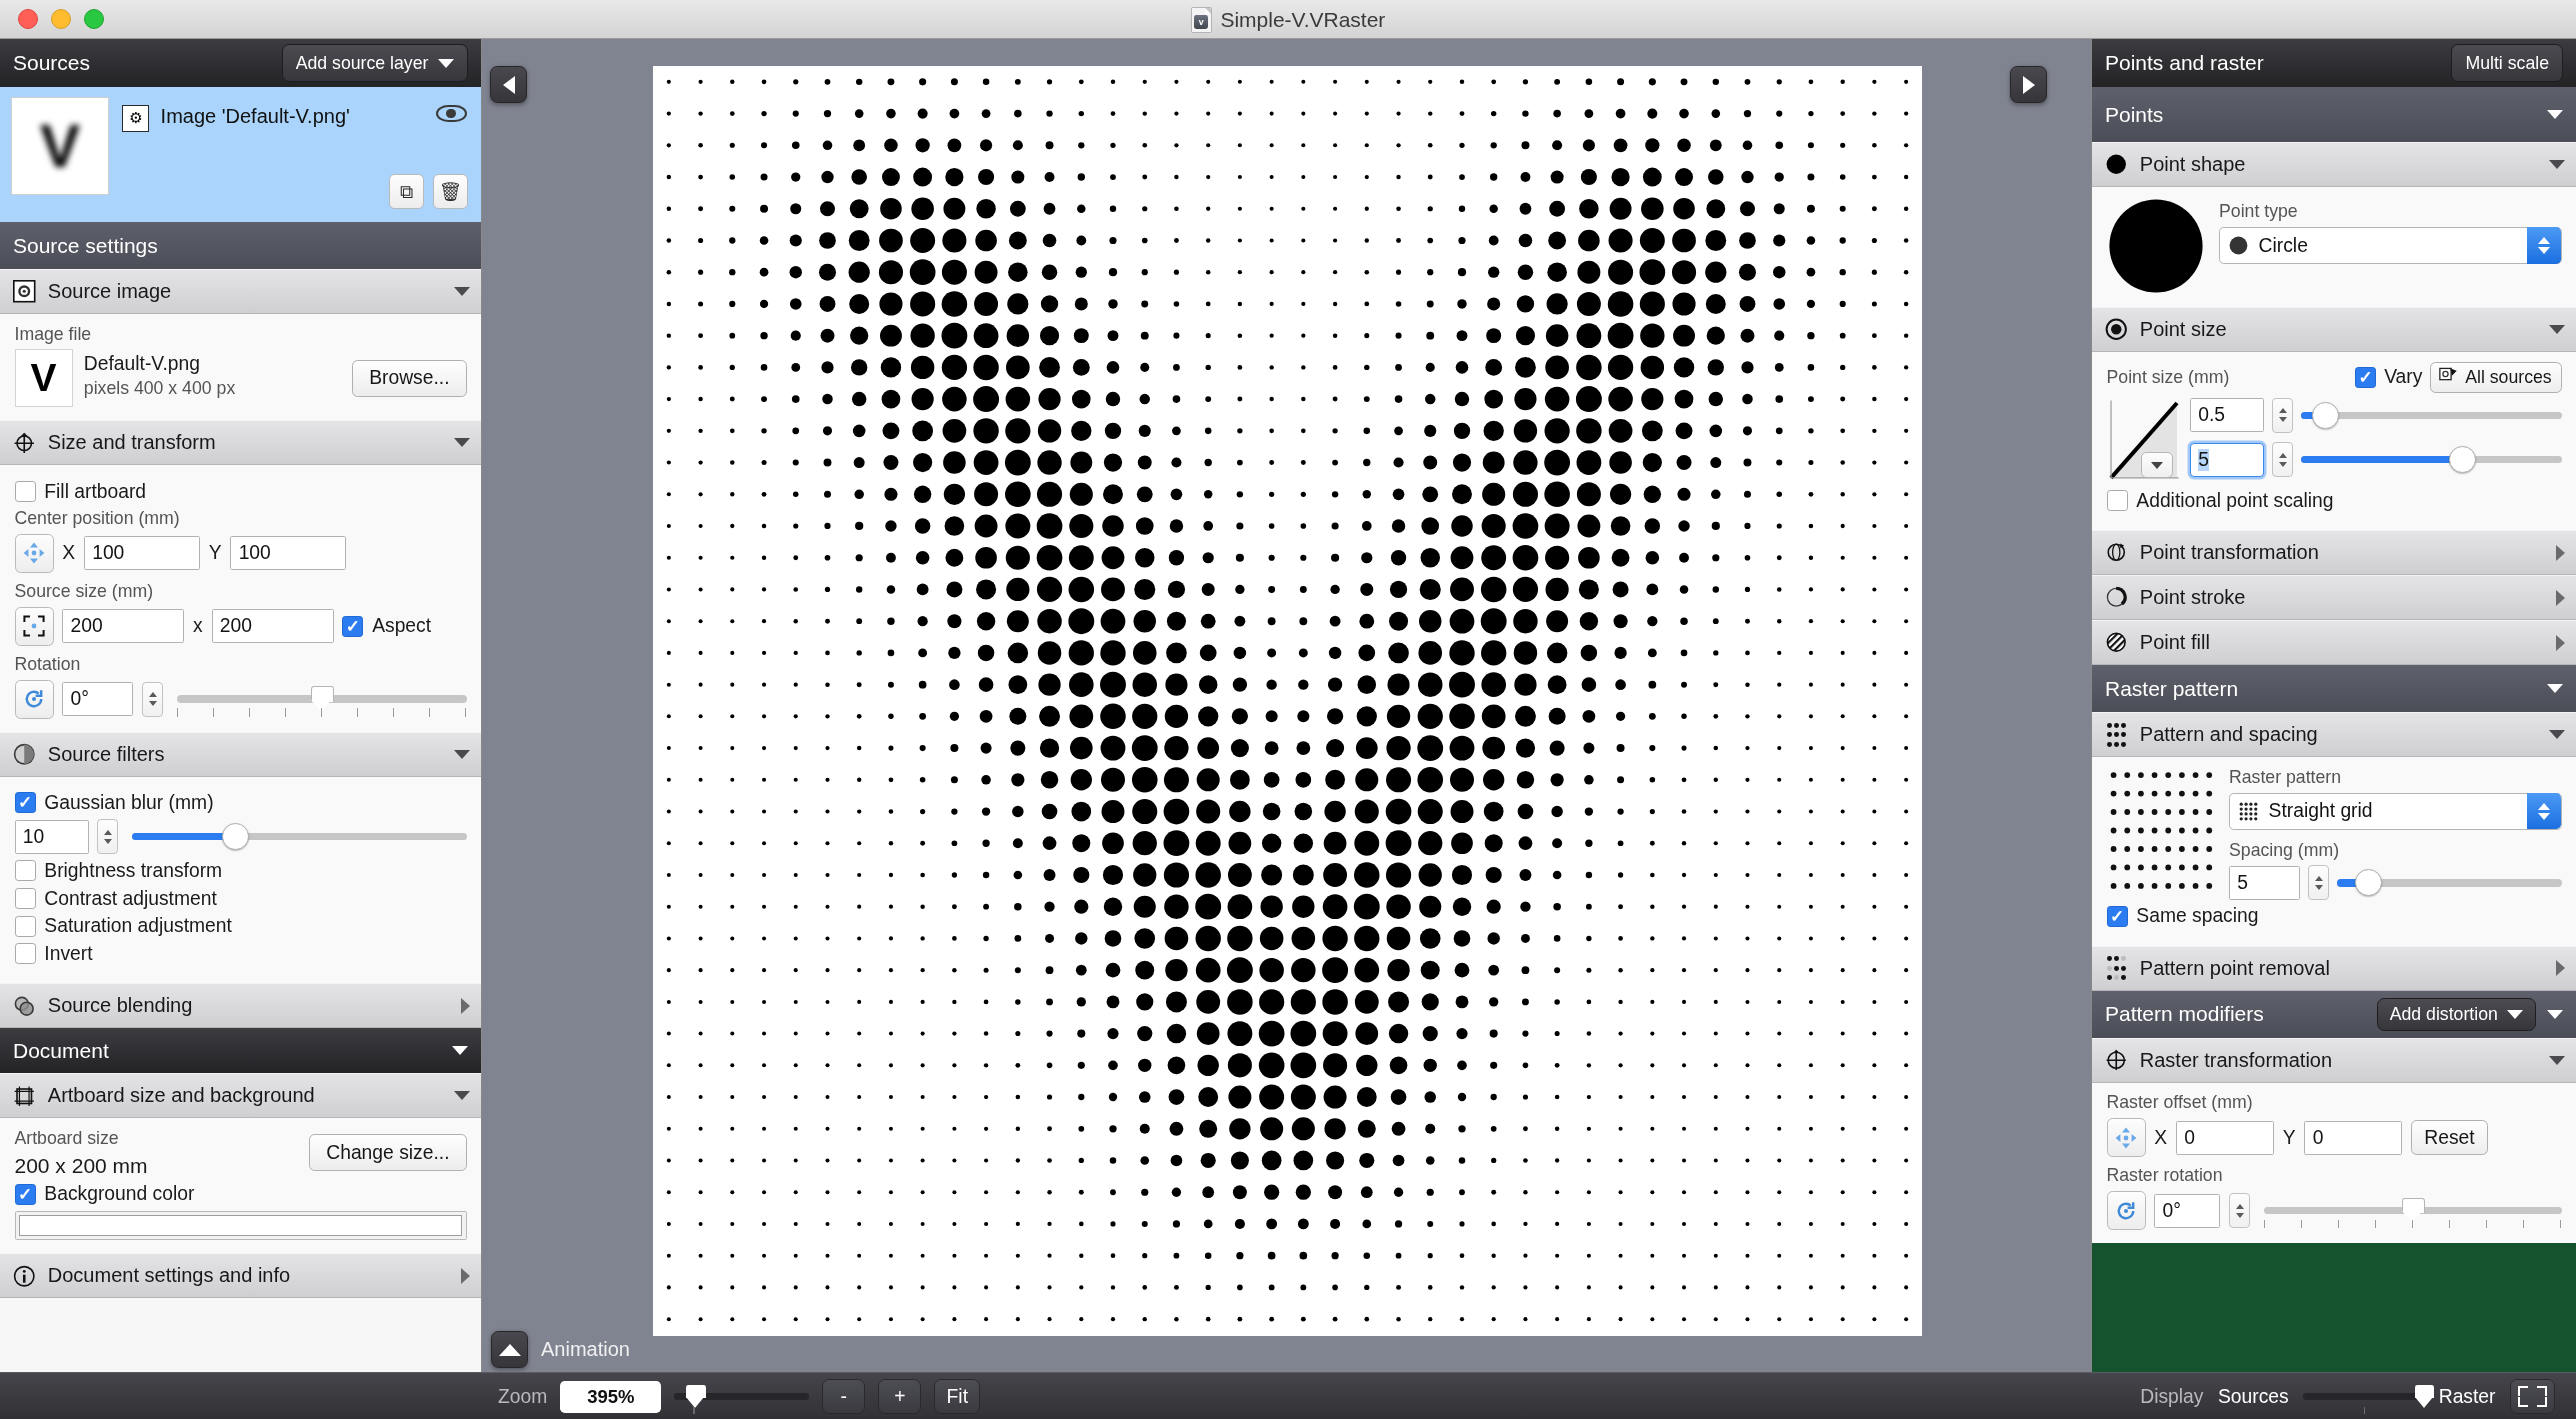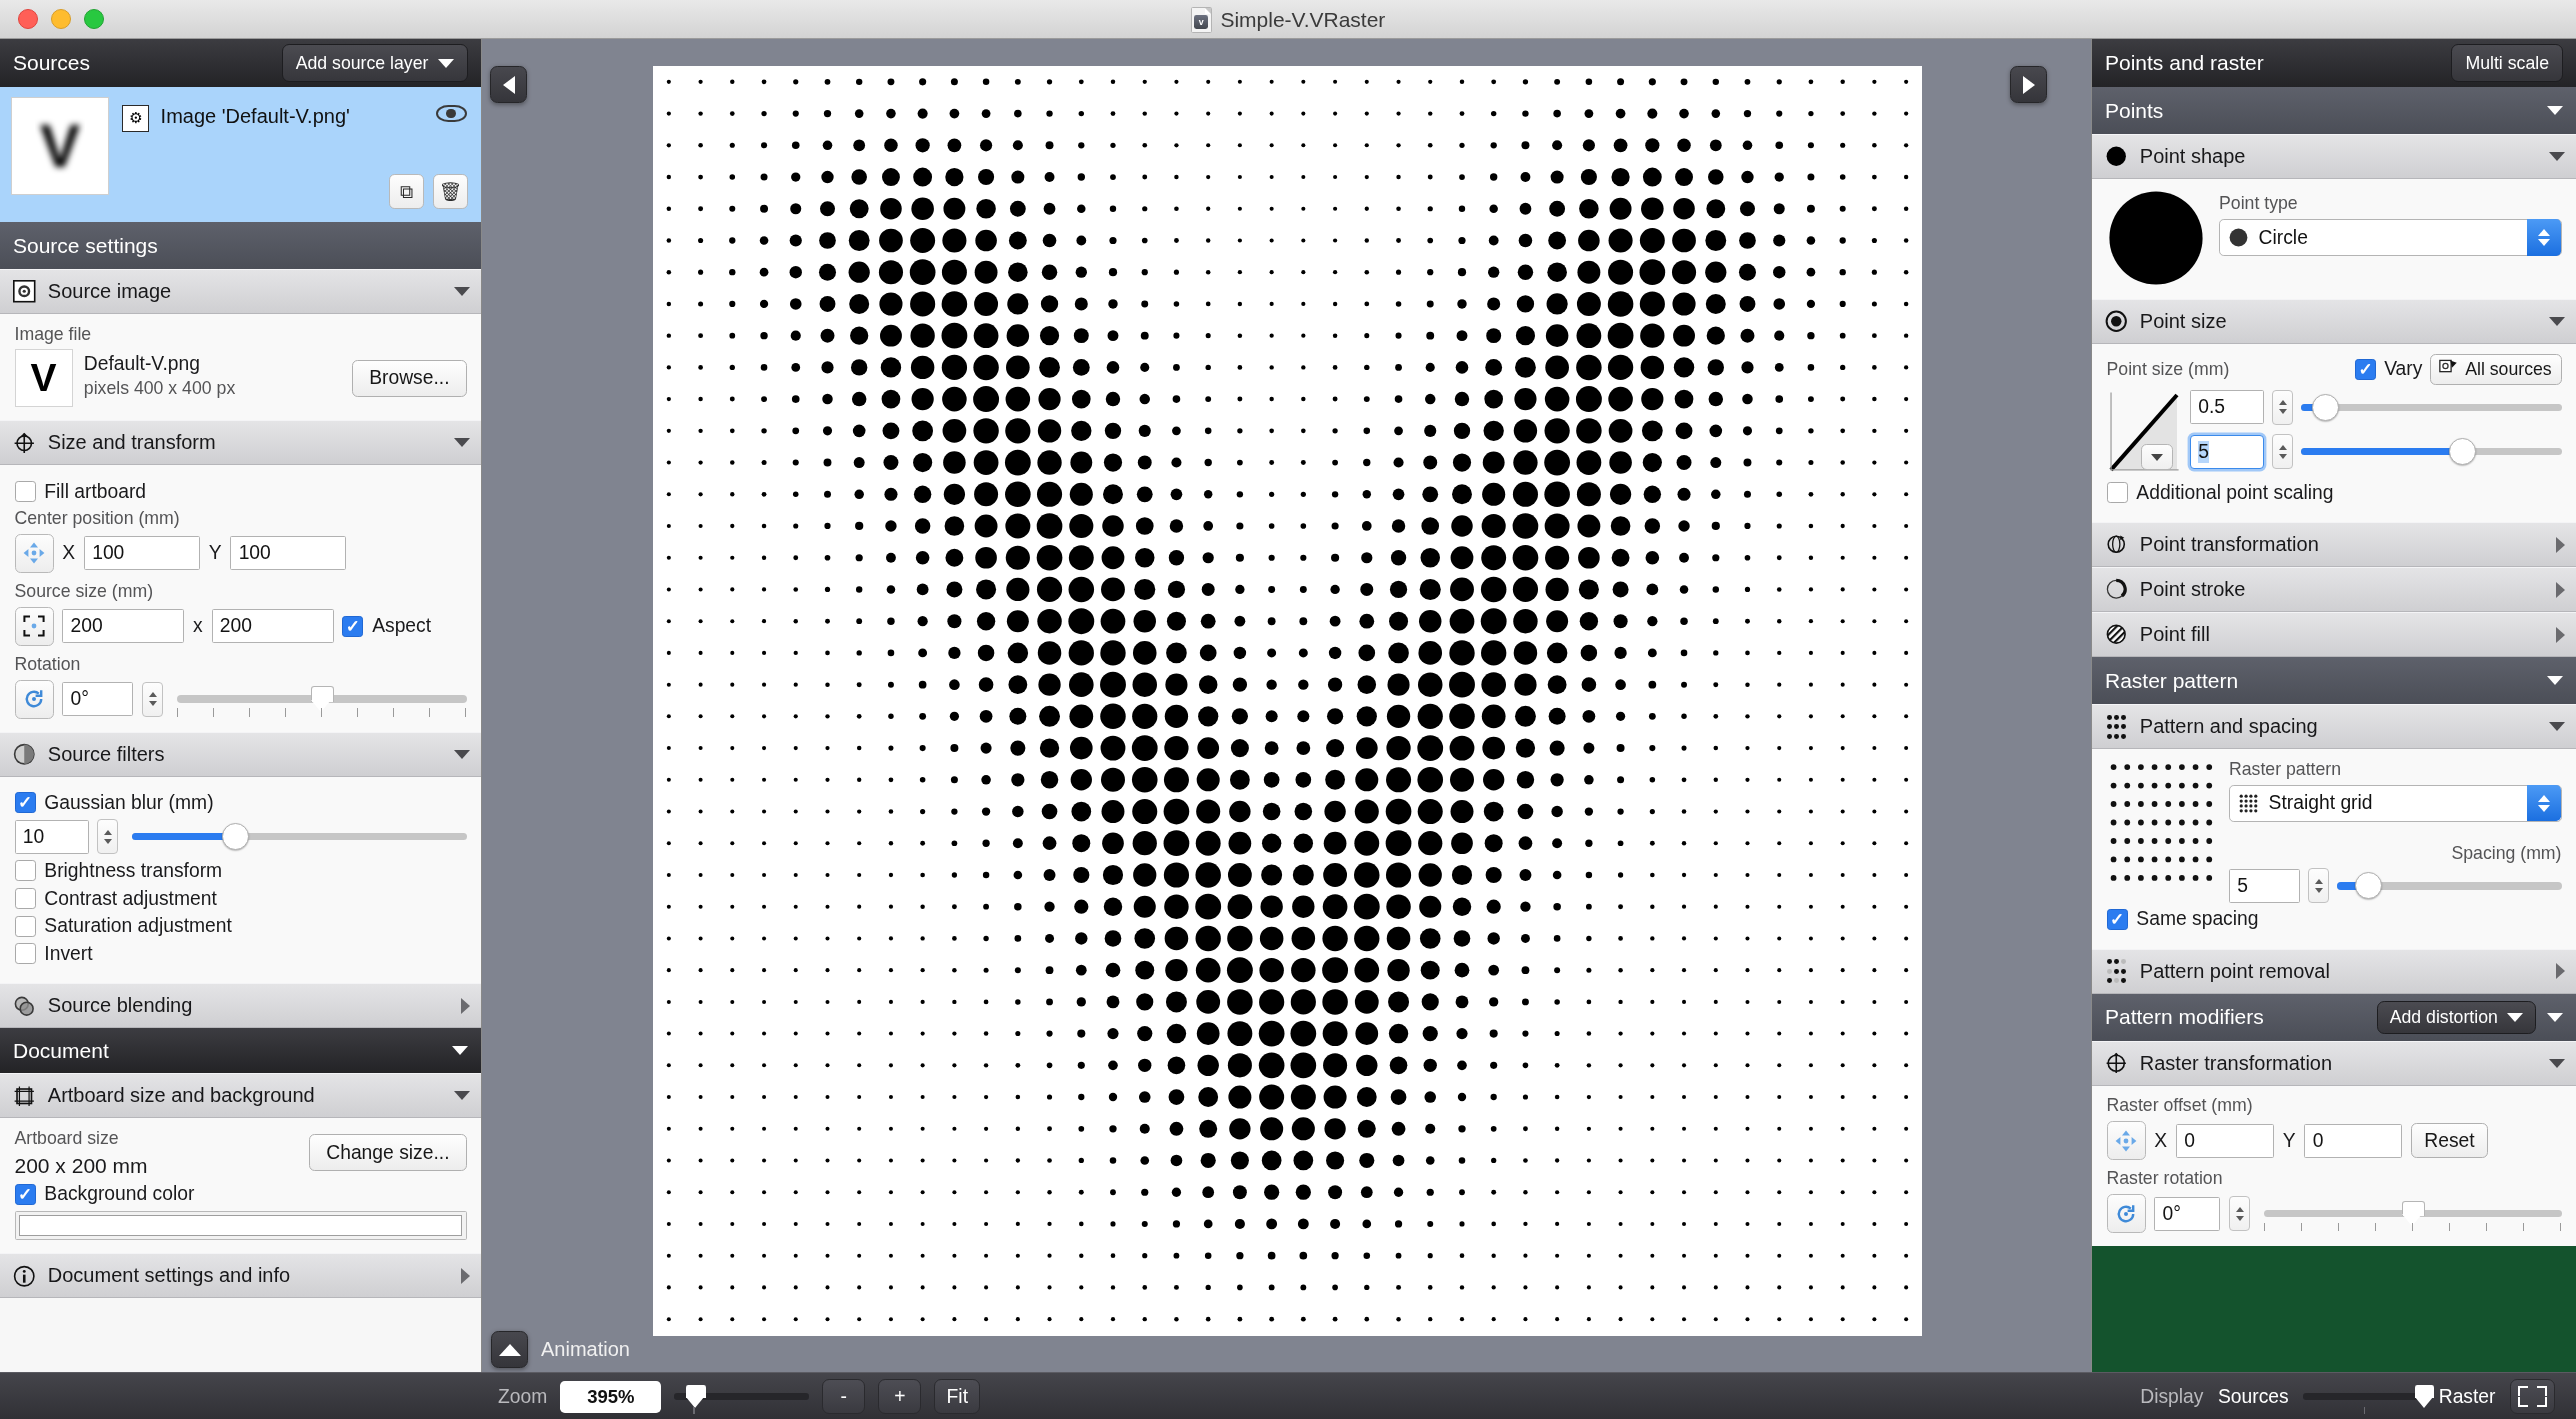--- a/index.html
+++ b/index.html
@@ -2128,21 +2128,21 @@
     <div class="anim-label">Animation</div>
   </div>
 
   <div class="panel-right">
 
     <div class="hdr-dark">
       <div class="lbl">Points and raster</div>
       <div class="btn-dark">Multi scale</div>
     </div>
 
-    <div class="hdr-mid" style="height:47px;">
+    <div class="hdr-mid" style="height:55px;">
       <div class="lbl">Points</div>
       <span class="tri-down"></span>
     </div>
 
     <div class="hdr-light">
       <span class="sicon">
         <svg width="22.5" height="22.5" viewBox="0 0 28 28">
             <circle cx="14" cy="14" r="12" fill="#000"></circle>
           </svg>
       </span>
@@ -2389,21 +2389,21 @@
                   <circle cx="16" cy="22" r="2"></circle>
                   <circle cx="22" cy="22" r="2"></circle>
                 </g>
             </svg>
             <span>Straight grid</span>
             <span class="sel-arrow">
                 <i class="u"></i>
                 <i class="d"></i>
               </span>
           </div>
-          <div class="sublabel" style="margin-top:21px;text-align:right;">Spacing (mm)</div>
+          <div class="sublabel" style="margin-top:10px;">Spacing (mm)</div>
           <div class="row" style="gap:8px;">
             <div class="tfield" style="width:71px;">5</div>
             <div class="stepper">
                 <i class="a"></i>
                 <i class="b"></i>
               </div>
             <div class="slider">
               <div class="strack"></div>
                 <div class="sfill" style="width:14%;"></div>
               <div class="sknob" style="left:calc(14% - 13.7px);"></div>

